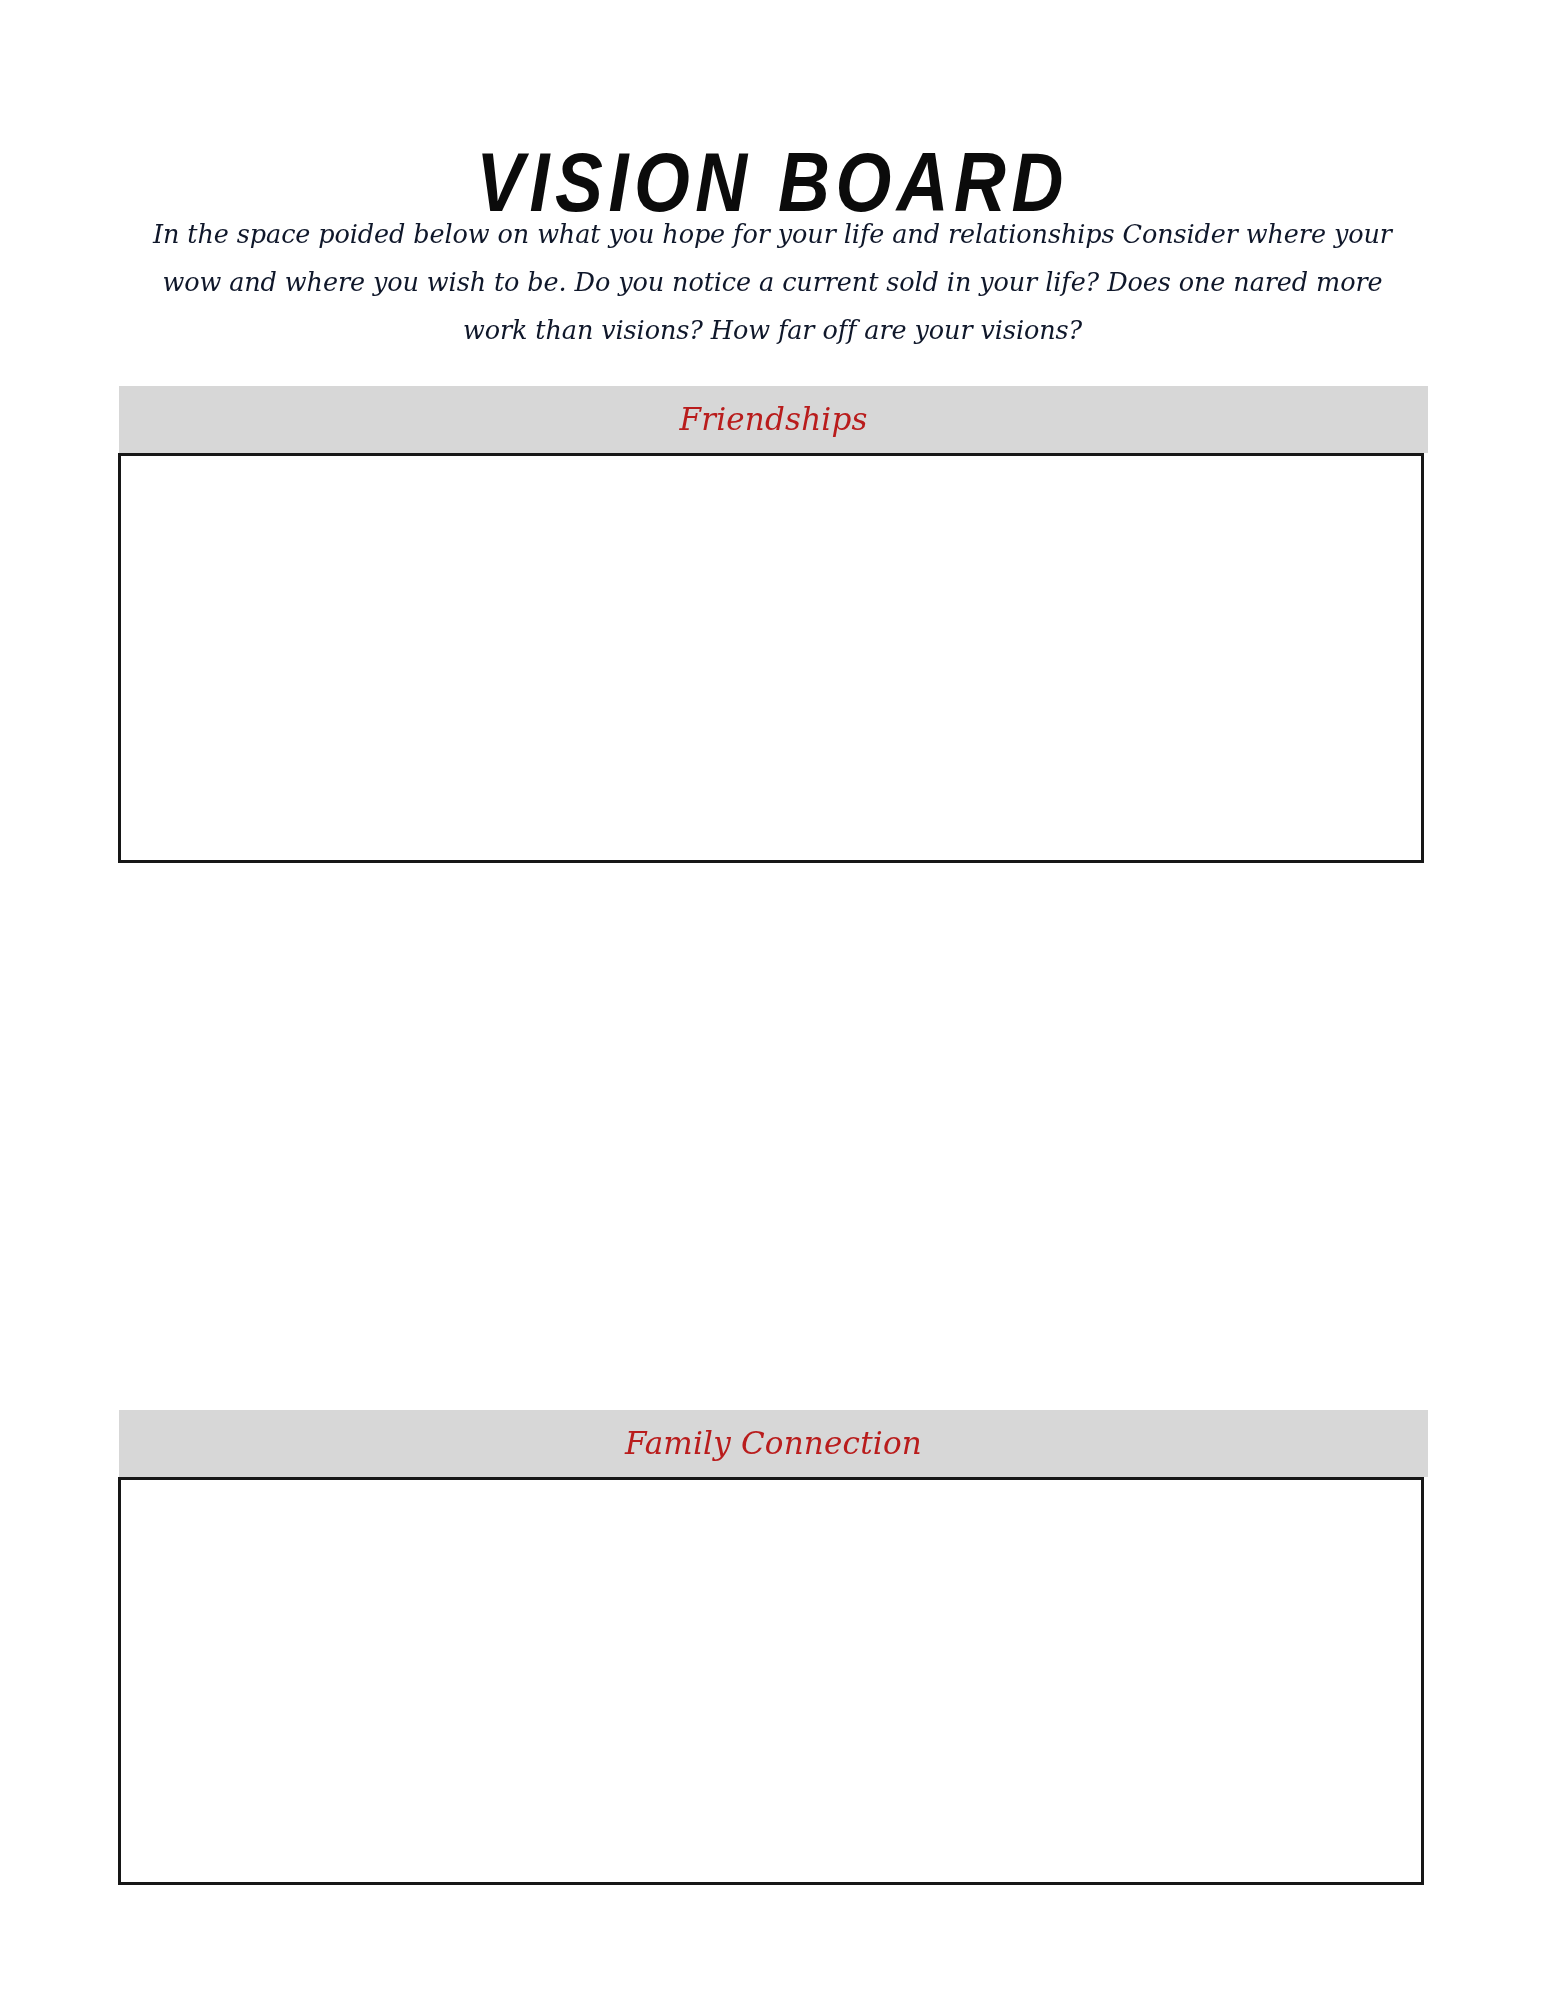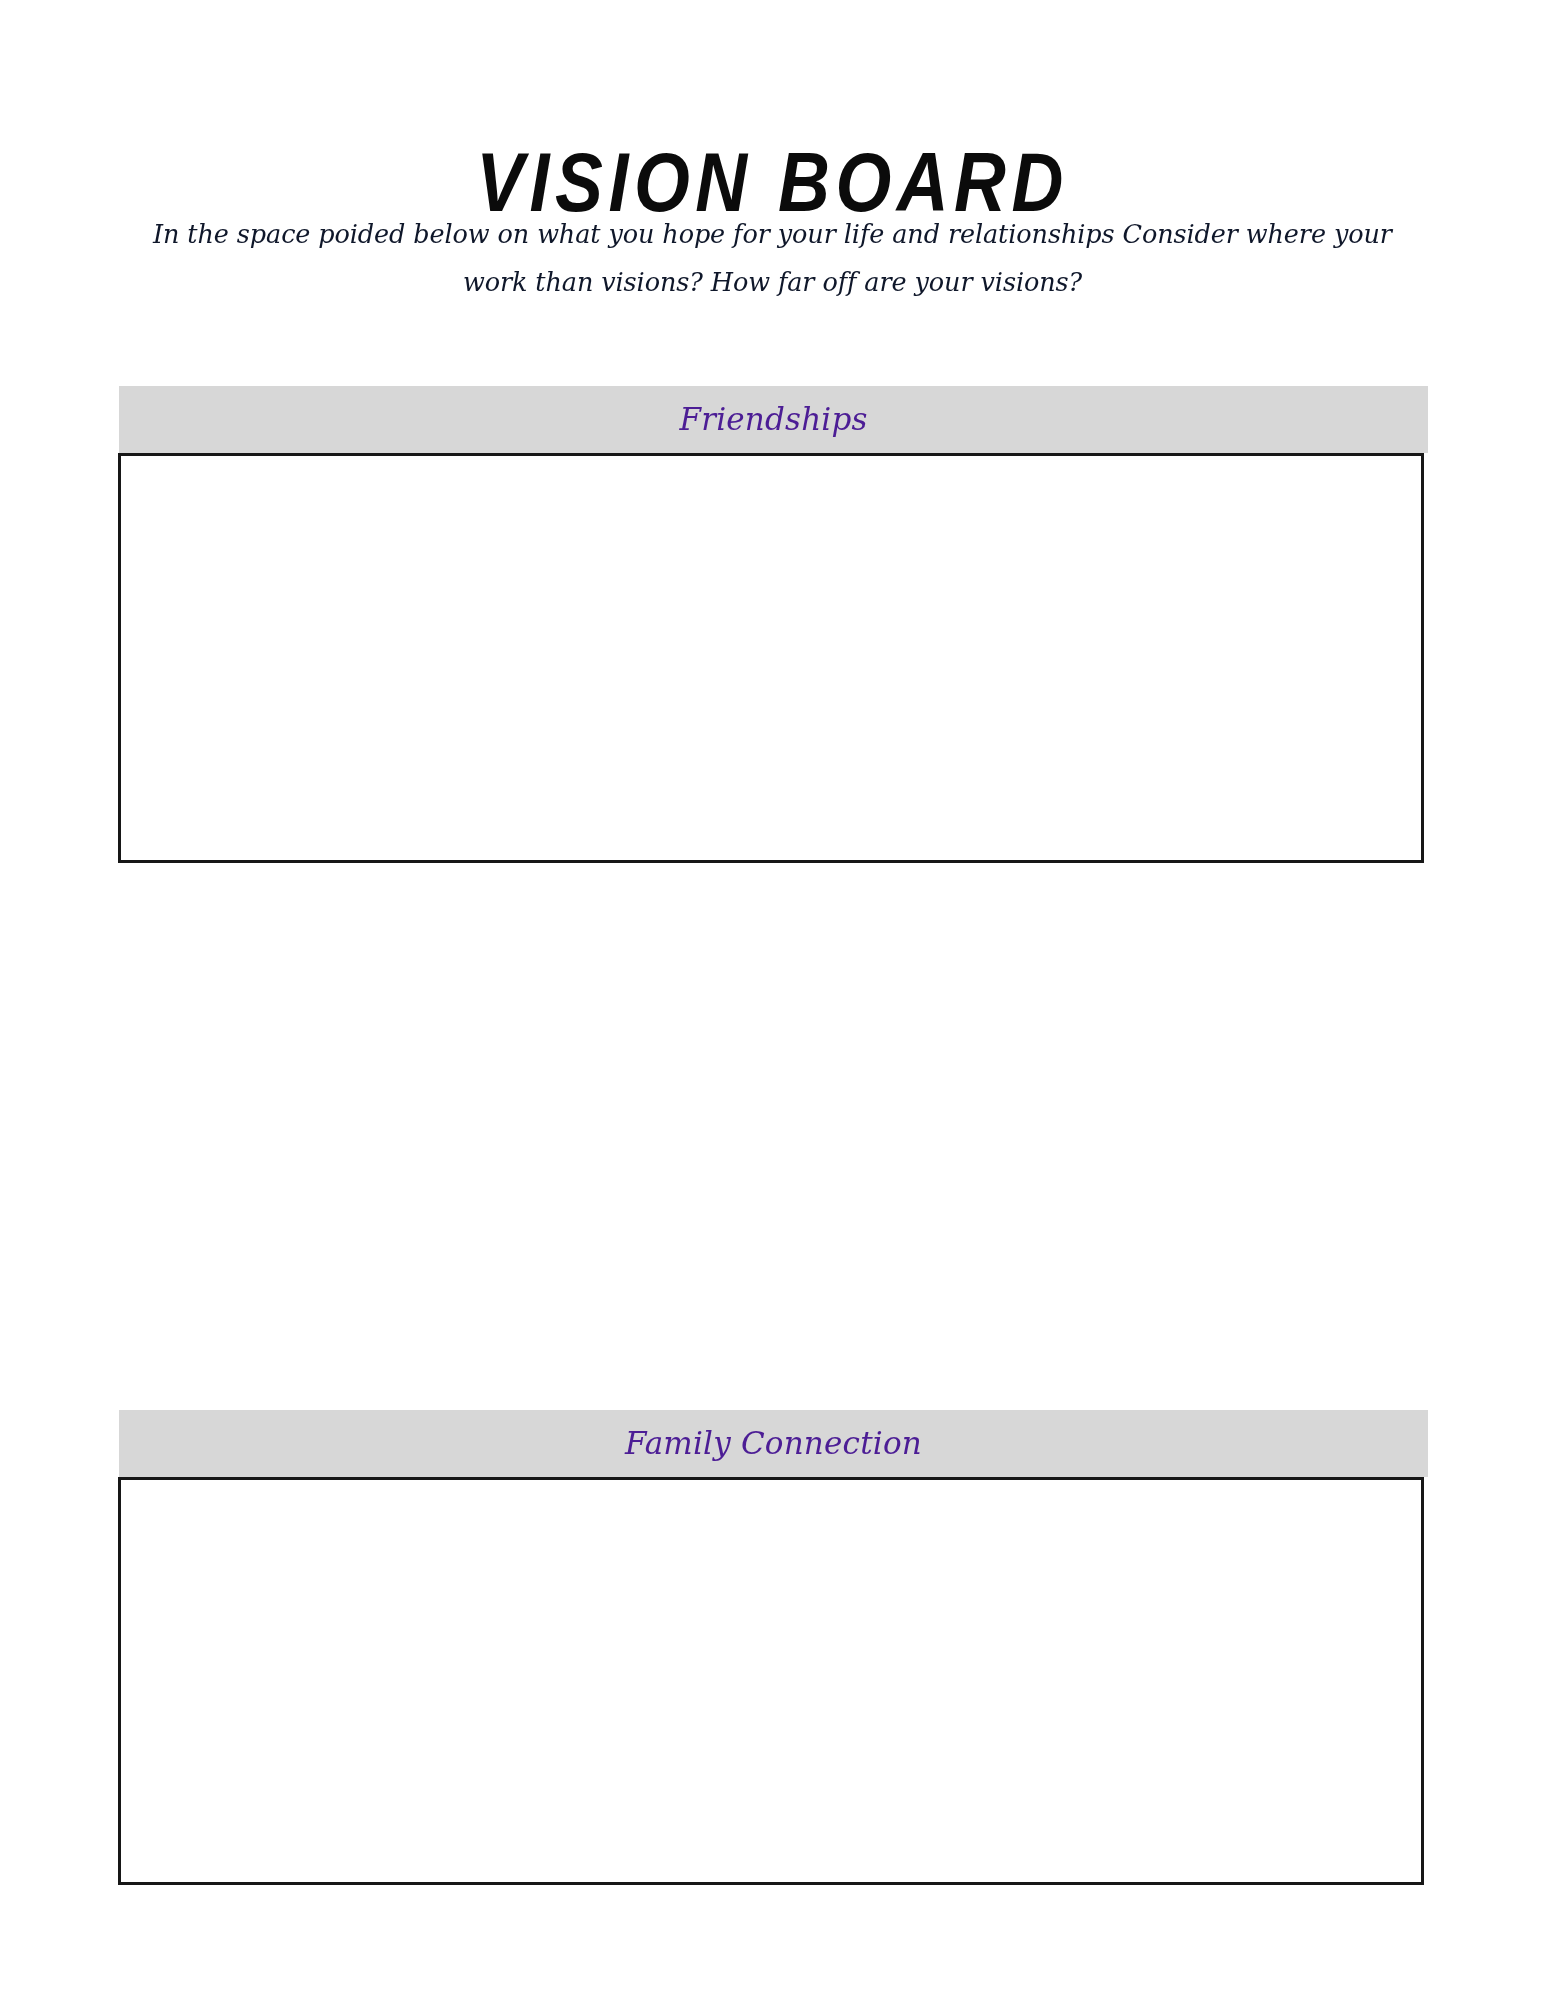--- a/index.html
+++ b/index.html
@@ -62,21 +62,21 @@
     width: 1309px;
   }
 
   .section-header {
     background: #d7d7d7;
     height: 67px;
     line-height: 67px;
     text-align: center;
     font-family: "DejaVu Serif", "Liberation Serif", serif;
     font-size: 31px;
-    color: #4c1d95;
+    color: #b91c1c;
     letter-spacing: 0.2px;
     box-sizing: border-box;
   }
 
   .section-box {
     background: #ffffff;
     border: 3px solid #171717;
     box-sizing: border-box;
     width: 1306px;
     margin-left: -1px;
@@ -92,20 +92,21 @@
 </style>
 </head>
 <body>
 
 <div class="page">
 
   <h1 class="title">VISION BOARD</h1>
 
   <div class="intro">
     <span class="ln">In the space poided below on what you hope for your life and relationships Consider where your</span>
+    <span class="ln">wow and where you wish to be. Do you notice a current sold in your life? Does one nared more</span>
     <span class="ln">work than visions? How far off are your visions?</span>
   </div>
 
   <div class="section sec-friendships">
     <div class="section-header">Friendships</div>
     <div class="section-box box-friendships"></div>
   </div>
 
 
   <div class="section sec-family">

